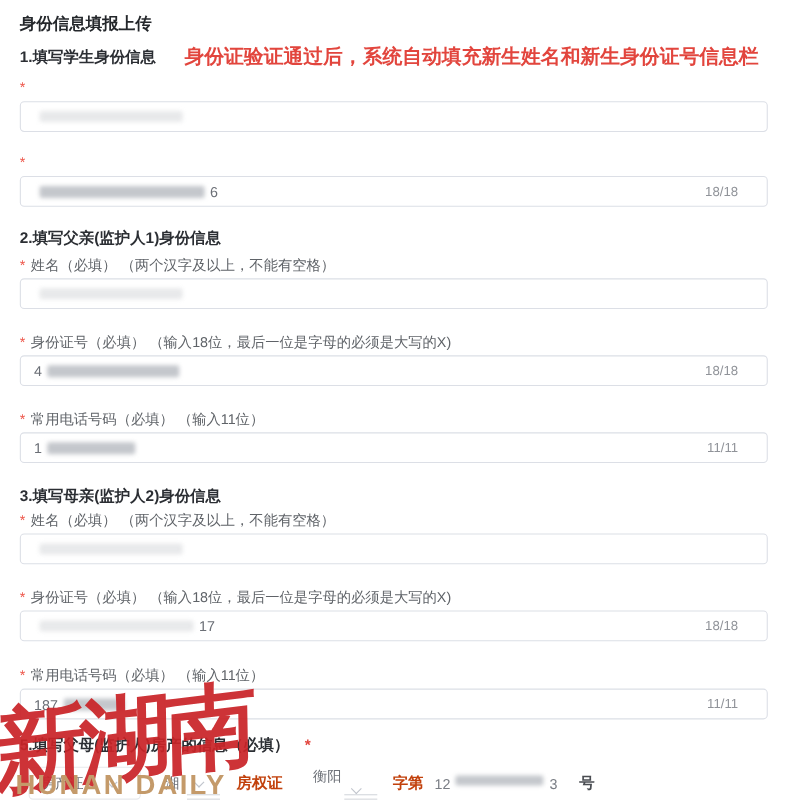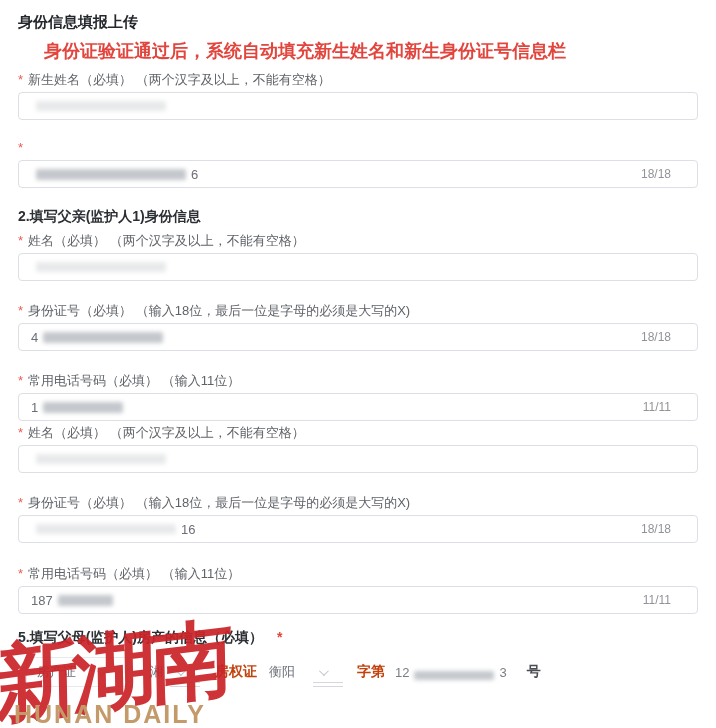--- a/index.html
+++ b/index.html
@@ -40,46 +40,46 @@
   .select {
     position:relative; display:flex; align-items:center;
     height:30px; padding:0 23px 0 10px; border-radius:4px; cursor:pointer; color:#6b6f76;
   }
   .select.boxed { border:1px solid #e7e9ec; }
   .chev { width:7px; height:7px; border-right:1.5px solid #c0c4cc; border-bottom:1.5px solid #c0c4cc;
           transform:rotate(45deg) translateY(-2px); margin-left:auto; }
   .dbl-line { position:absolute; right:6px; bottom:0; width:30px; height:5px;
               border-top:1.5px solid #d4d7dc; border-bottom:1.5px solid #d4d7dc; }
   .strong-label { font-weight:bold; color:#c2410c; font-size:14px; white-space:nowrap; }
-  .num-field { display:flex; align-items:flex-end; color:#7a7e85; font-size:13px; cursor:text; }
+  .num-field { display:flex; align-items:flex-start; color:#7a7e85; font-size:13px; cursor:text; }
   .hao { color:#4a4d52; font-size:14px; font-weight:bold; }
 
   .watermark { position:absolute; left:-6px; top:624px; width:320px; pointer-events:none; z-index:5; }
   .wm-cn { font-size:84px; font-weight:bold; color:#ca2428; line-height:84px; letter-spacing:-6px;
            transform:rotate(-7deg) skewX(-6deg); opacity:.93; white-space:nowrap; }
   .wm-en { position:absolute; left:20px; top:76px; font-size:25px; font-weight:bold; color:#c49a6a;
            letter-spacing:2px; white-space:nowrap; }
 
   .mt10{margin-top:10px}.mt20{margin-top:20px}.mt17{margin-top:17px}.mt6{margin-top:6px}
   .mt22{margin-top:22px}.mt18{margin-top:18px}.mt4{margin-top:4px}.mt23{margin-top:23px}
 </style>
 </head>
 <body>
 
 <div class="page">
 
   <div class="page-title">身份信息填报上传</div>
 
   <div class="sec-head-row">
+    <div class="sec-heading">1.填写学生身份信息</div>
     <div class="red-note">身份证验证通过后，系统自动填充新生姓名和新生身份证号信息栏</div>
   </div>
 
   <div class="field-label mt10">
     <span class="req">*</span>
-    <span>新生姓名（必填） （两个汉字及以上，不能有空格）</span>
   </div>
   <div class="text-input">
     <span></span>
     <span class="redact light w130"></span>
     <span></span>
   </div>
 
   <div class="field-label mt20">
     <span class="req">*</span>
   </div>
@@ -117,39 +117,40 @@
     <span class="req">*</span>
     <span>常用电话号码（必填） （输入11位）</span>
   </div>
   <div class="text-input">
     <span>1</span>
     <span class="redact w80"></span>
     <span></span>
     <span class="counter">11/11</span>
   </div>
 
+  <div class="sec-heading mt18">3.填写母亲(监护人2)身份信息</div>
 
   <div class="field-label mt4">
     <span class="req">*</span>
     <span>姓名（必填） （两个汉字及以上，不能有空格）</span>
   </div>
   <div class="text-input">
     <span></span>
     <span class="redact light w130"></span>
     <span></span>
   </div>
 
   <div class="field-label mt22">
     <span class="req">*</span>
     <span>身份证号（必填） （输入18位，最后一位是字母的必须是大写的X)</span>
   </div>
   <div class="text-input">
     <span></span>
     <span class="redact light w140"></span>
-    <span>16</span>
+    <span>17</span>
     <span class="counter">18/18</span>
   </div>
 
   <div class="field-label mt23">
     <span class="req">*</span>
     <span>常用电话号码（必填） （输入11位）</span>
   </div>
   <div class="text-input">
     <span>187</span>
     <span class="redact w55"></span>
@@ -166,21 +167,21 @@
     <div class="select boxed" style="margin-left:8px;width:102px;">
       <span>房产证</span>
       <span class="chev"></span>
     </div>
     <div class="select" style="margin-left:12px;width:66px;">
       <span>湘</span>
       <span class="chev"></span>
       <span class="dbl-line"></span>
     </div>
     <span class="strong-label" style="margin-left:9px;">房权证</span>
-    <div class="select" style="margin-left:2px;width:90px;">
+    <div class="select" style="margin-left:2px;width:90px;flex-direction:column;">
       <span>衡阳</span>
       <span class="chev"></span>
       <span class="dbl-line"></span>
     </div>
     <span class="strong-label" style="margin-left:8px;">字第</span>
     <div class="num-field" style="margin-left:10px;">
       <span>12</span>
       <span class="redact w80" style="height:9px;"></span>
       <span>3</span>
     </div>

